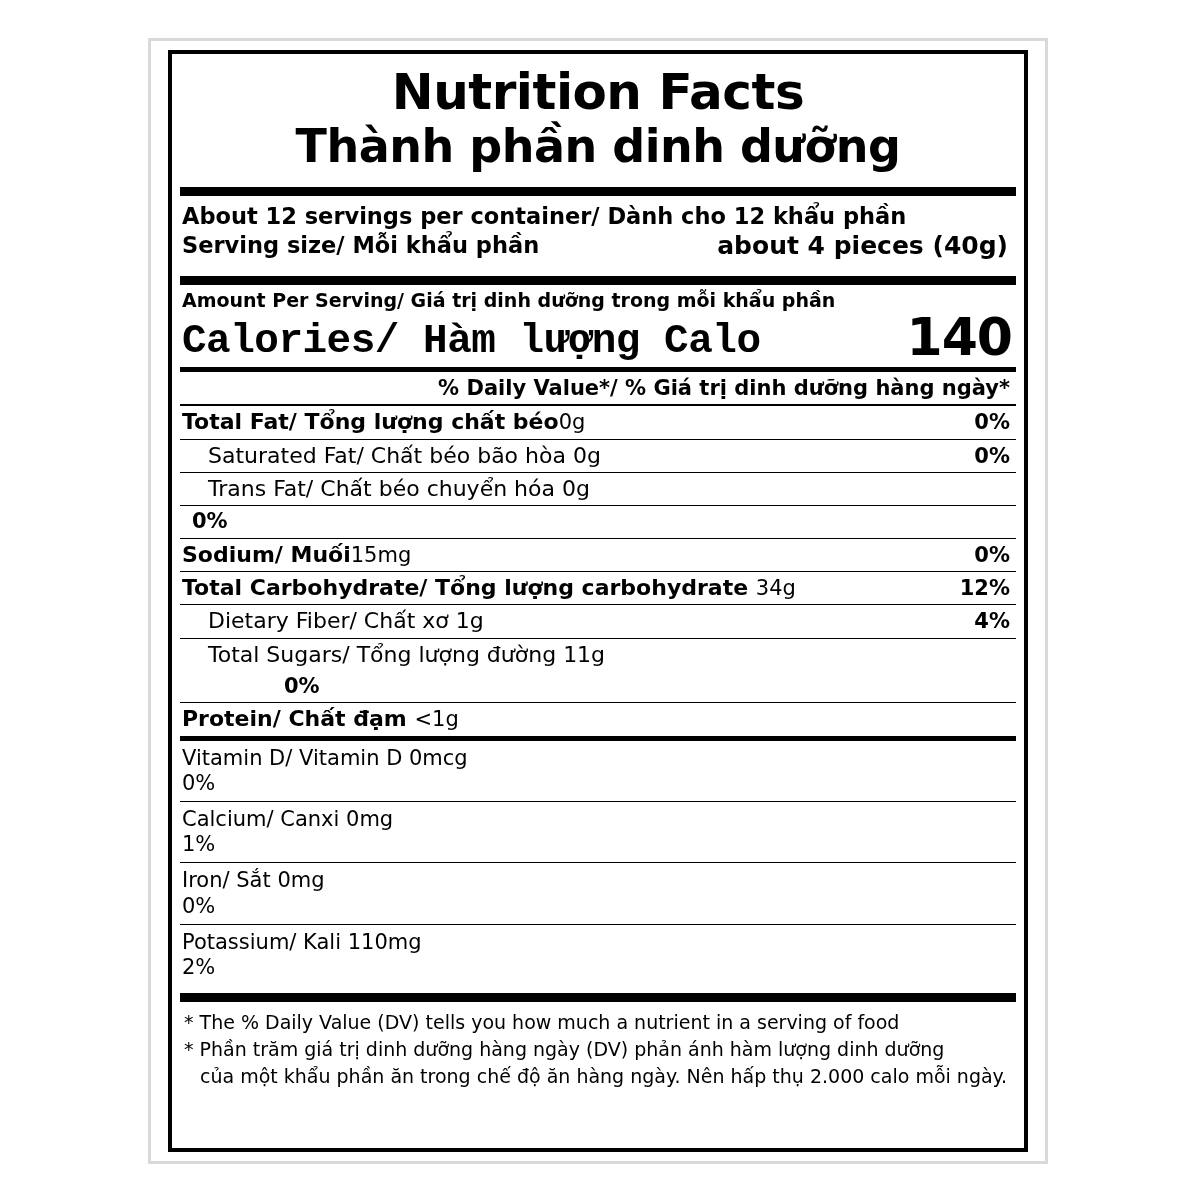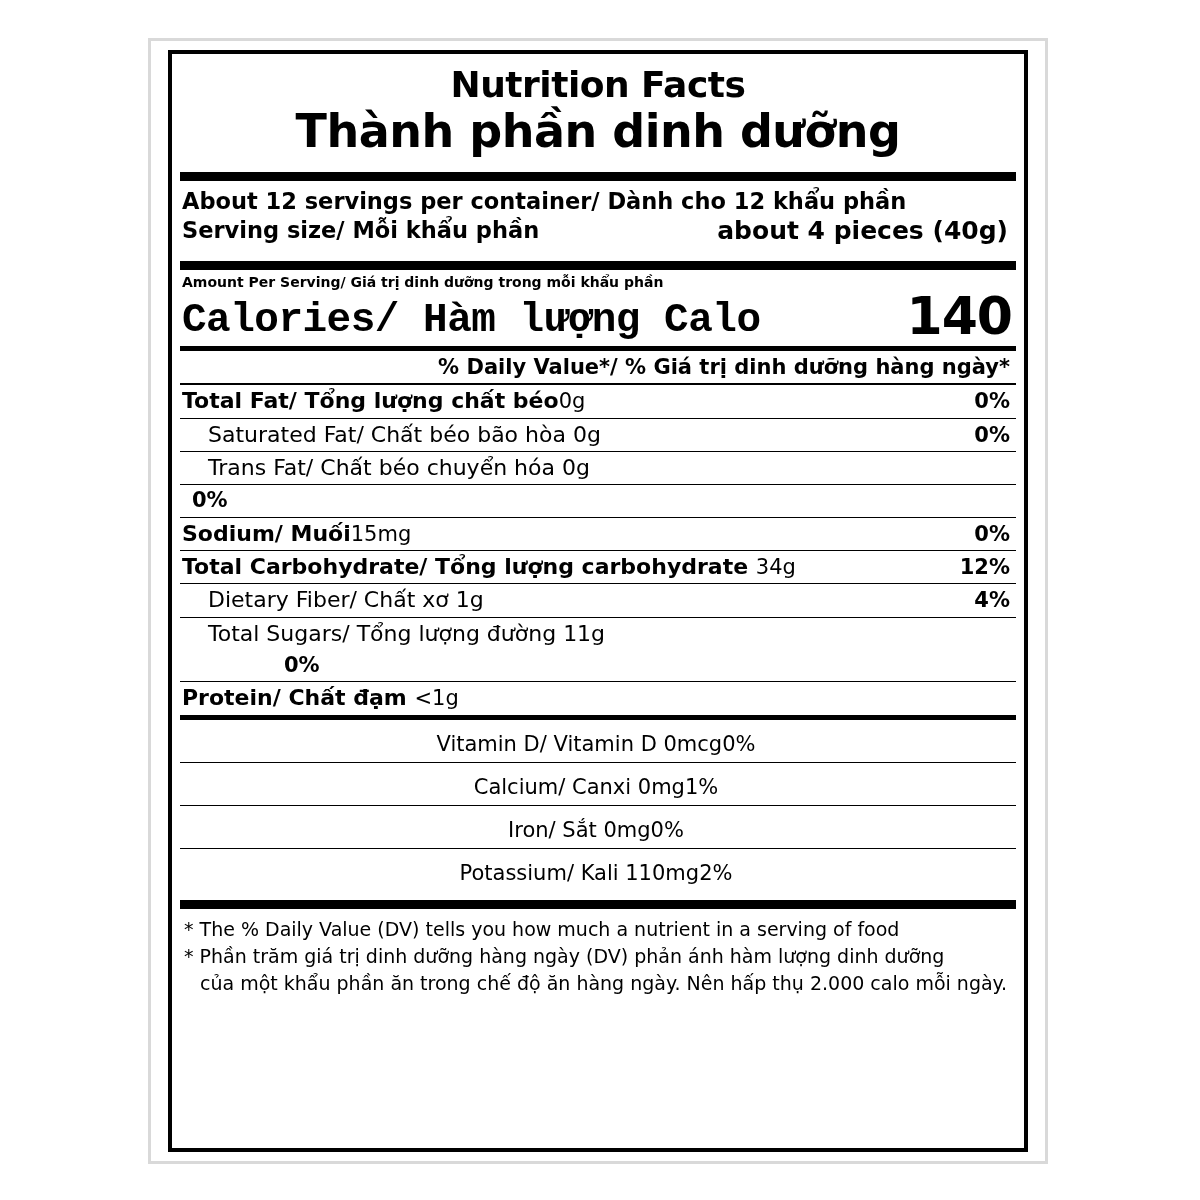--- a/index.html
+++ b/index.html
@@ -48,21 +48,21 @@
     box-sizing: border-box;
     padding: 0 8px;
   }
 
   
   .title-block {
     padding: 12px 4px 6px 4px;
   }
   .title-en {
     text-align: center;
-    font-size: 36px;
+    font-size: 50px;
     font-weight: bold;
     line-height: 1.06;
     letter-spacing: -0.5px;
   }
   .title-vi {
     text-align: center;
     font-size: 46px;
     font-weight: bold;
     line-height: 1.12;
     letter-spacing: -0.5px;
@@ -101,21 +101,21 @@
     line-height: 1.3;
   }
   .serv-size-val {
     font-size: 25px;
     font-weight: bold;
     padding-right: 6px;
   }
 
   
   .amount-per {
-    font-size: 14px;
+    font-size: 19px;
     font-weight: bold;
     padding: 4px 2px 0 2px;
   }
   .cal-row {
     display: flex;
     align-items: flex-end;
     justify-content: space-between;
     padding: 0 4px 4px 2px;
   }
   .cal-label {
@@ -159,23 +159,24 @@
   .b { font-weight: bold; }
   .indent-1 { padding-left: 28px; }
   .indent-2 { padding-left: 94px; }
   .small-v { font-size: 21px; }
 
   
   .vrow {
     display: flex;
     align-items: baseline;
     justify-content: center;
-    padding: 12px 6px 5px 2px;
+    padding: 5px 6px 5px 2px;
     font-size: 21px;
     line-height: 1.2;
+    flex-direction: column;
   }
   .vrow .dv { font-weight: normal; font-size: 21px; }
 
   
   .footnote {
     padding: 8px 8px 4px 4px;
     font-size: 19px;
     line-height: 1.32;
   }
   .footnote p {

